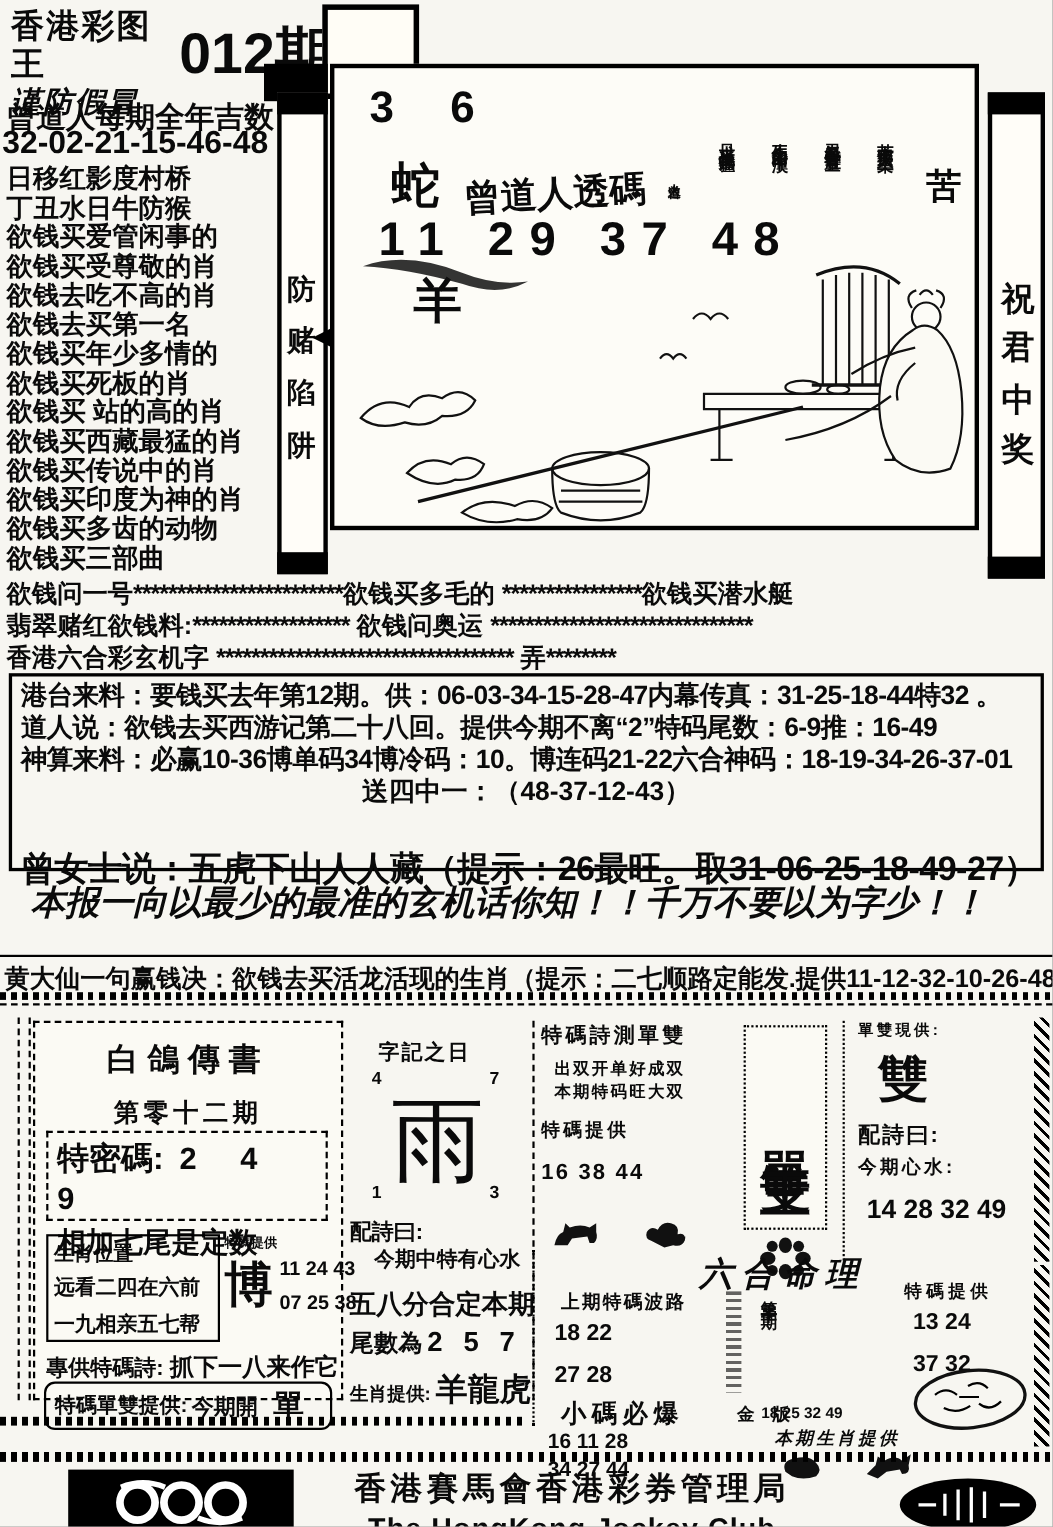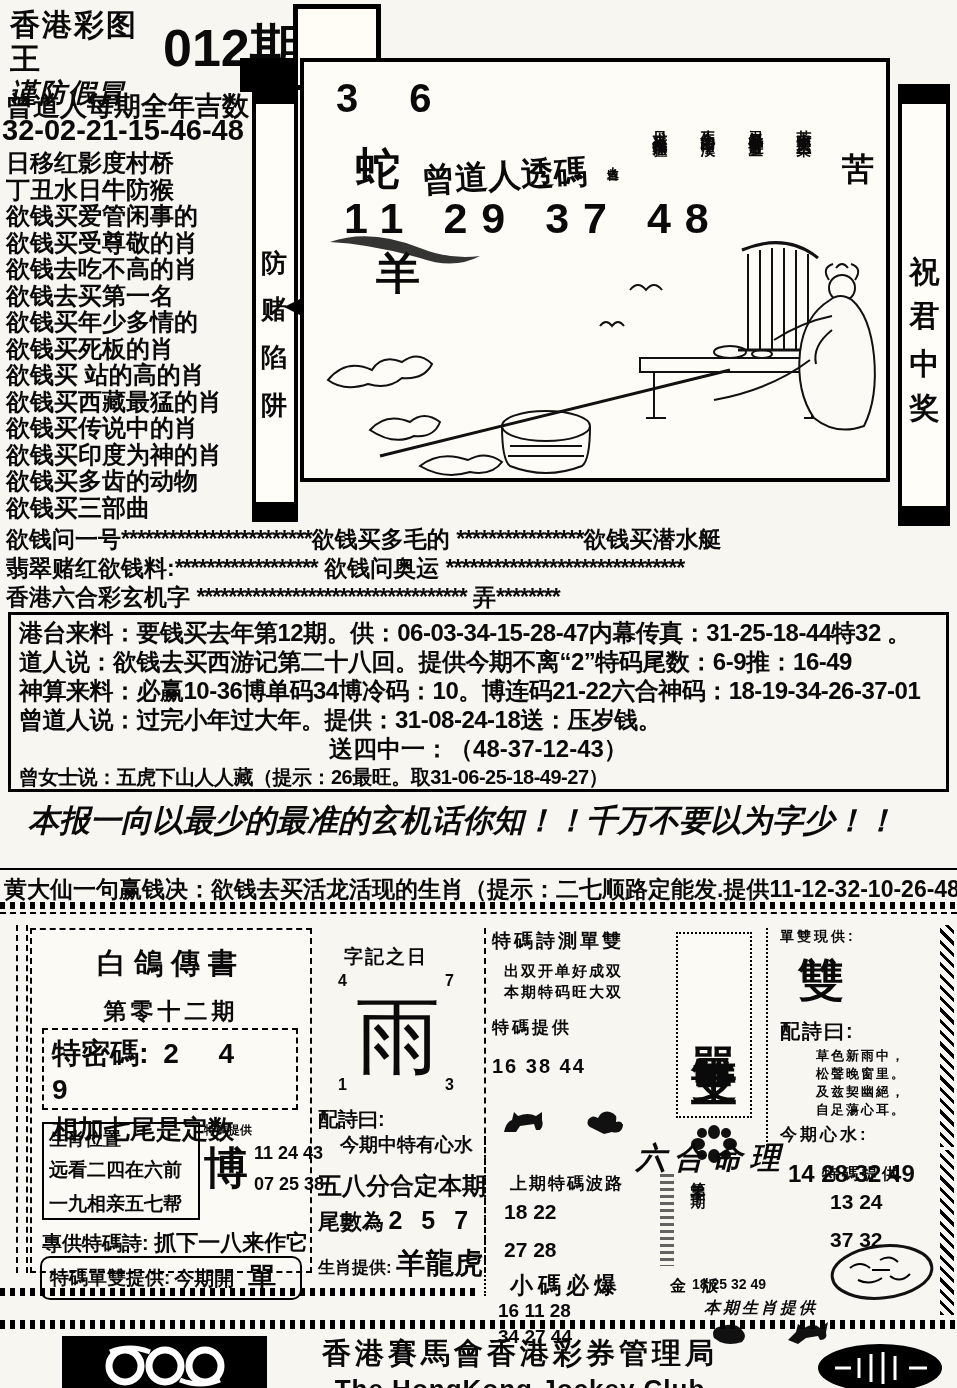--- a/index.html
+++ b/index.html
@@ -133,23 +133,22 @@
     <span class="b">翡翠赌红欲钱料:</span><span class="star">******************</span> <span class="b">欲钱问奥运</span> <span class="star">******************************</span><span class="b"></span>
   </div>
   <div class="abs nw" style="left:6px;top:582px;font-size:23px;">
     <span class="b">香港六合彩玄机字</span> <span class="star">**********************************</span> <span class="b">弄</span><span class="star">********</span><span class="b"></span>
   </div>
 
   <div class="abs" style="left:8px;top:612px;width:941px;height:180px;border:3px solid #000;box-sizing:border-box;padding:3px 8px;">
     <div class="b nw" style="font-size:24px;line-height:29px;letter-spacing:-0.5px;">港台来料：要钱买去年第12期。供：06-03-34-15-28-47内幕传真：31-25-18-44特32 。</div>
     <div class="b nw" style="font-size:24px;line-height:29px;letter-spacing:-0.5px;">道人说：欲钱去买西游记第二十八回。提供今期不离“2”特码尾数：6-9推：16-49</div>
     <div class="b nw" style="font-size:24px;line-height:29px;letter-spacing:-0.5px;">神算来料：必赢10-36博单码34博冷码：10。博连码21-22六合神码：18-19-34-26-37-01</div>
-    <div class="b nw" style="font-size:24px;line-height:29px;letter-spacing:-0.5px;">曾道人说：过完小年过大年。提供：31-08-24-18送：压岁钱。</div>
     <div class="b nw ctr" style="font-size:24px;line-height:29px;">送四中一：（48-37-12-43）</div>
-    <div class="b nw" style="font-size:20px;line-height:29px;letter-spacing:-0.5px;">曾女士说：五虎下山人人藏（提示：26最旺。取31-06-25-18-49-27）</div>
+    <div class="b nw" style="font-size:31px;line-height:29px;letter-spacing:-0.5px;margin-top:41px;">曾女士说：五虎下山人人藏（提示：26最旺。取31-06-25-18-49-27）</div>
   </div>
 
   <div class="abs xb nw" style="left:28px;top:800px;font-size:31px;font-family:'Liberation Serif',serif;font-style:italic;">本报一向以最少的最准的玄机话你知！！千万不要以为字少！！</div>
   <div class="abs" style="left:0;top:868px;width:957px;border-top:2px solid #000;"></div>
   <div class="abs b nw" style="left:4px;top:874px;font-size:23px;">黄大仙一句赢钱决：欲钱去买活龙活现的生肖（提示：二七顺路定能发.提供11-12-32-10-26-48）</div>
   <div class="abs sawtooth" style="left:0;top:902px;width:957px;height:7px;"></div>
   <div class="abs" style="left:0;top:912px;width:957px;border-top:2px dashed #000;"></div>
 
   <div class="abs" style="left:16px;top:925px;width:8px;height:348px;border-left:2px dashed #000;border-right:2px dashed #000;"></div>
   <div class="abs dash" style="left:30px;top:928px;width:282px;height:345px;background:#fbfaf4;">
@@ -244,26 +243,20 @@
       <ellipse cx="14" cy="31" rx="5" ry="5"></ellipse>
         <ellipse cx="38" cy="31" rx="5" ry="5"></ellipse>
       <circle cx="26" cy="20" r="5" fill="#f7f6f1"></circle>
     </g>
   </svg>
 
   <div class="abs" style="left:766px;top:928px;width:168px;height:218px;border-left:2px dotted #000;box-sizing:border-box;padding-left:12px;">
     <div class="b" style="font-size:14px;letter-spacing:3px;">單雙現供:</div>
     <div class="xb" style="font-size:46px;margin:4px 0 0 18px;font-family:'Liberation Serif',serif;">雙</div>
     <div class="b" style="font-size:20px;margin-top:6px;letter-spacing:2px;">配詩曰:</div>
-    <div style="margin:2px 0 0 36px;">
-      <div class="b nw" style="font-size:13px;letter-spacing:2px;">草色新雨中，</div>
-      <div class="b nw" style="font-size:13px;letter-spacing:2px;">松聲晚窗里。</div>
-      <div class="b nw" style="font-size:13px;letter-spacing:2px;">及兹契幽絕，</div>
-      <div class="b nw" style="font-size:13px;letter-spacing:2px;">自足蕩心耳。</div>
-    </div>
     <div class="b" style="font-size:17px;margin-top:4px;letter-spacing:3px;">今期心水:</div>
     <div class="b nw" style="font-size:24px;margin:14px 0 0 8px;">14  28  32  49</div>
   </div>
   <div class="abs hatch" style="left:940px;top:925px;width:14px;height:222px;"></div>
 
   <div class="abs" style="left:484px;top:1136px;width:8px;height:160px;border-left:2px dotted #000;"></div>
   <div class="abs" style="left:492px;top:1148px;width:442px;height:168px;">
     <div class="abs xb ctr" style="left:60px;top:-10px;width:320px;font-size:30px;font-style:italic;letter-spacing:8px;font-family:'Liberation Serif',serif;">六合命理</div>
 
     <div class="abs b" style="left:18px;top:24px;font-size:17px;letter-spacing:2px;">上期特碼波路</div>

